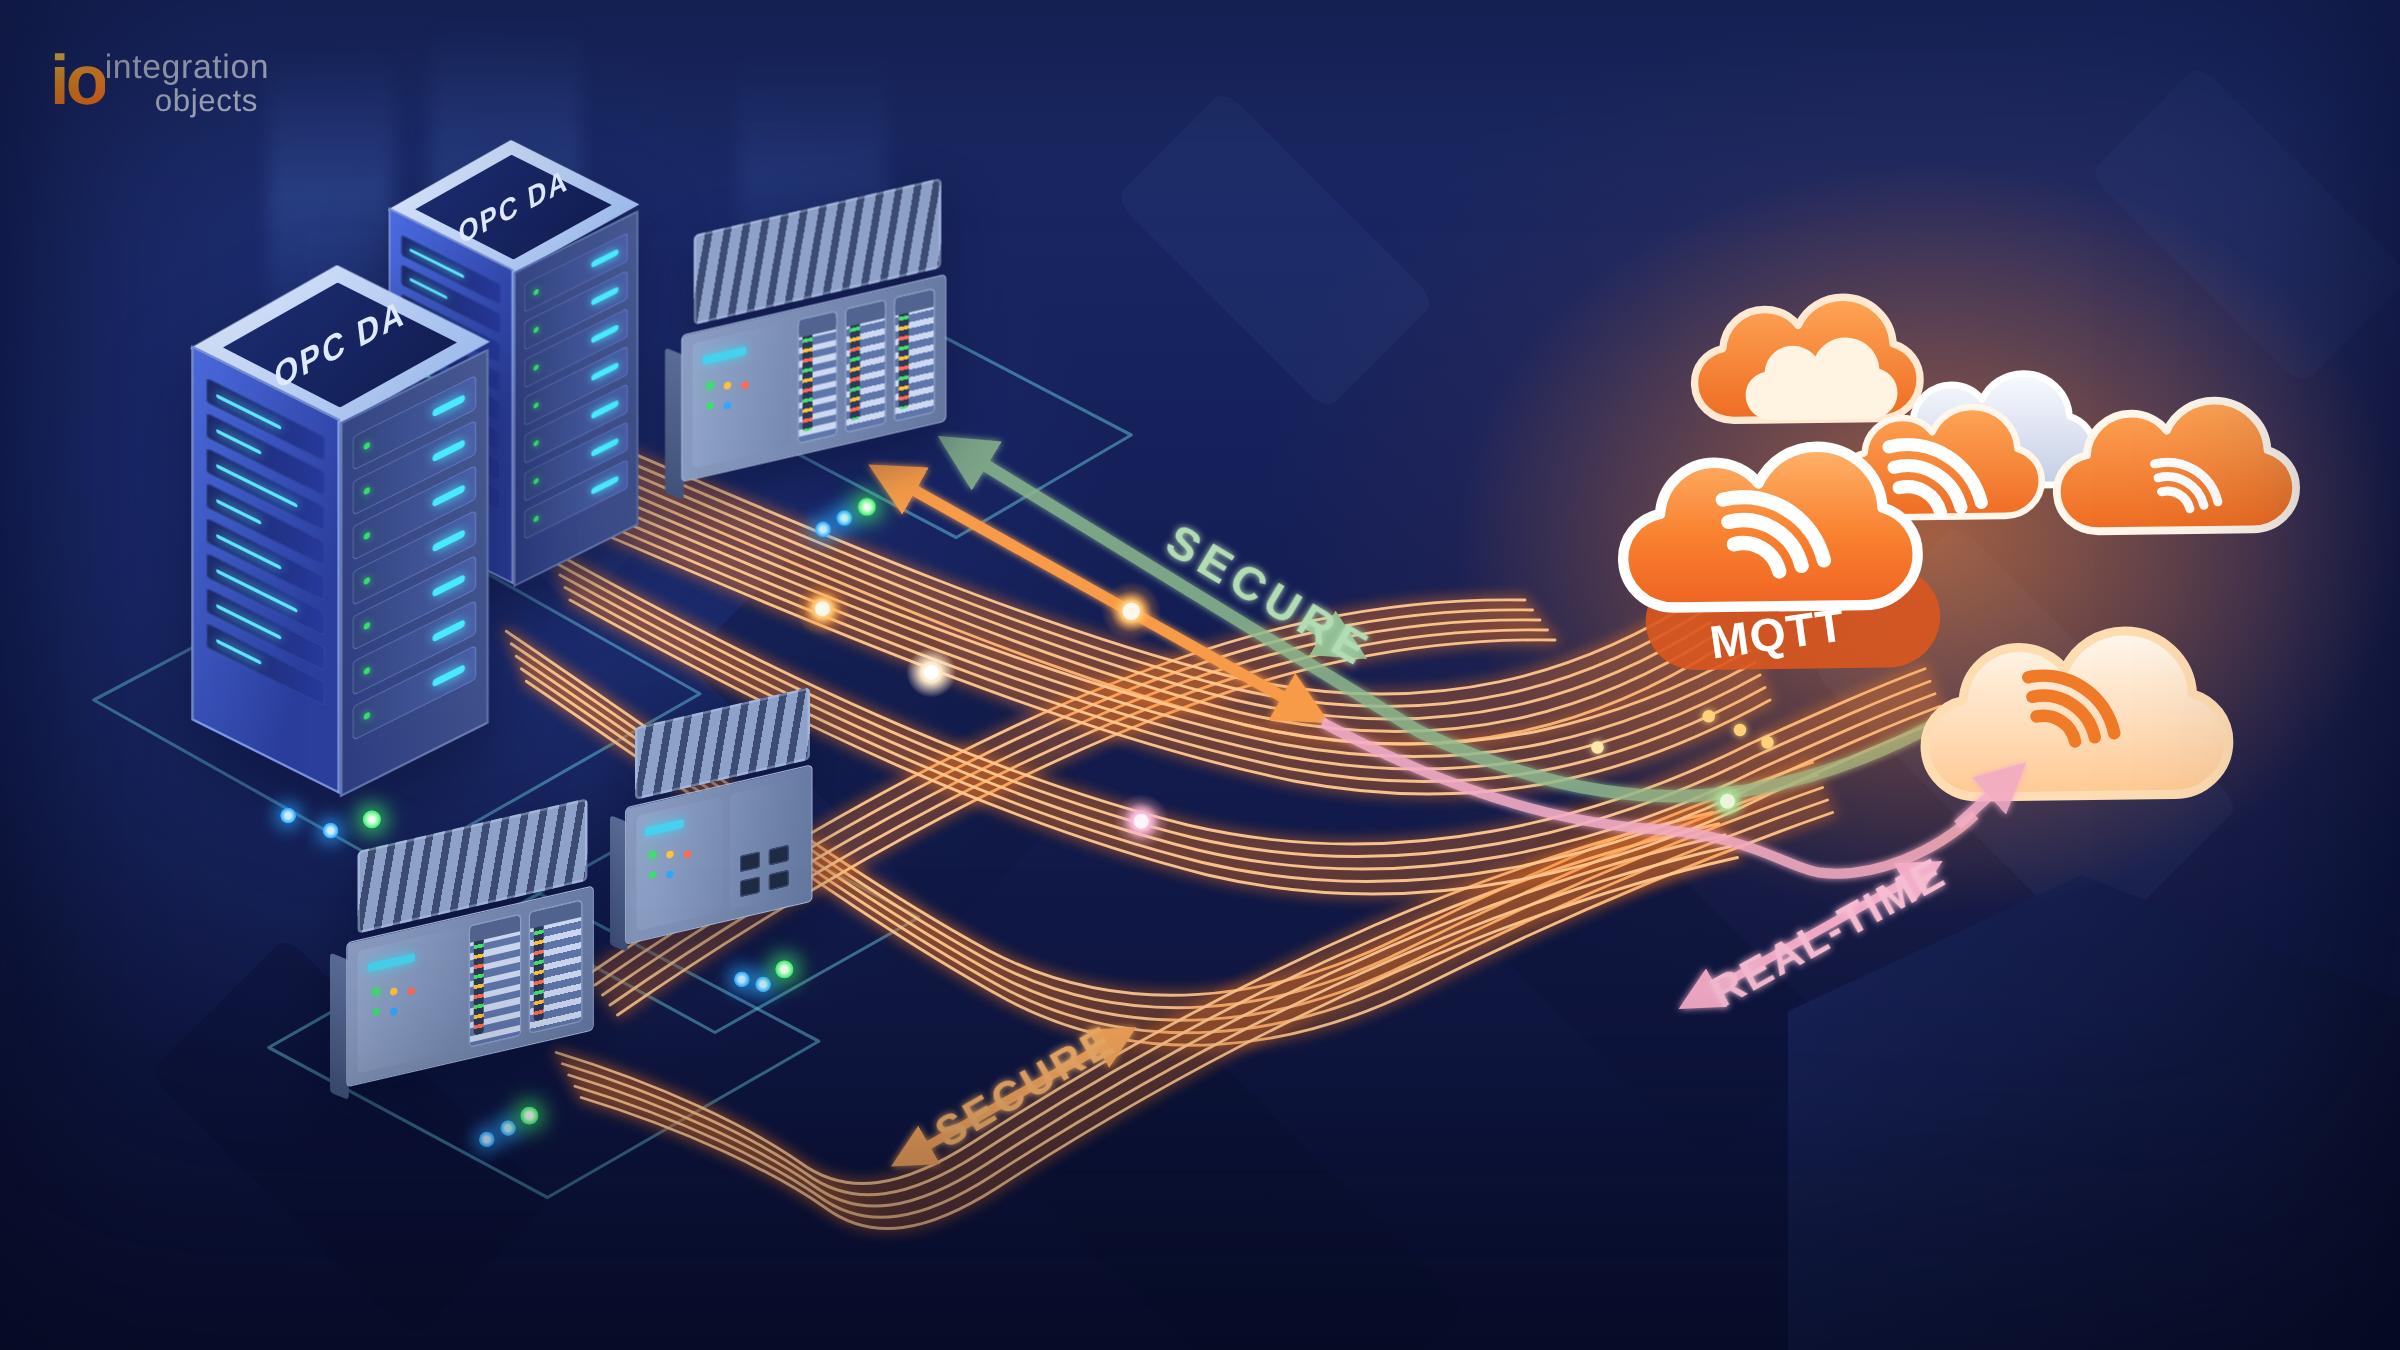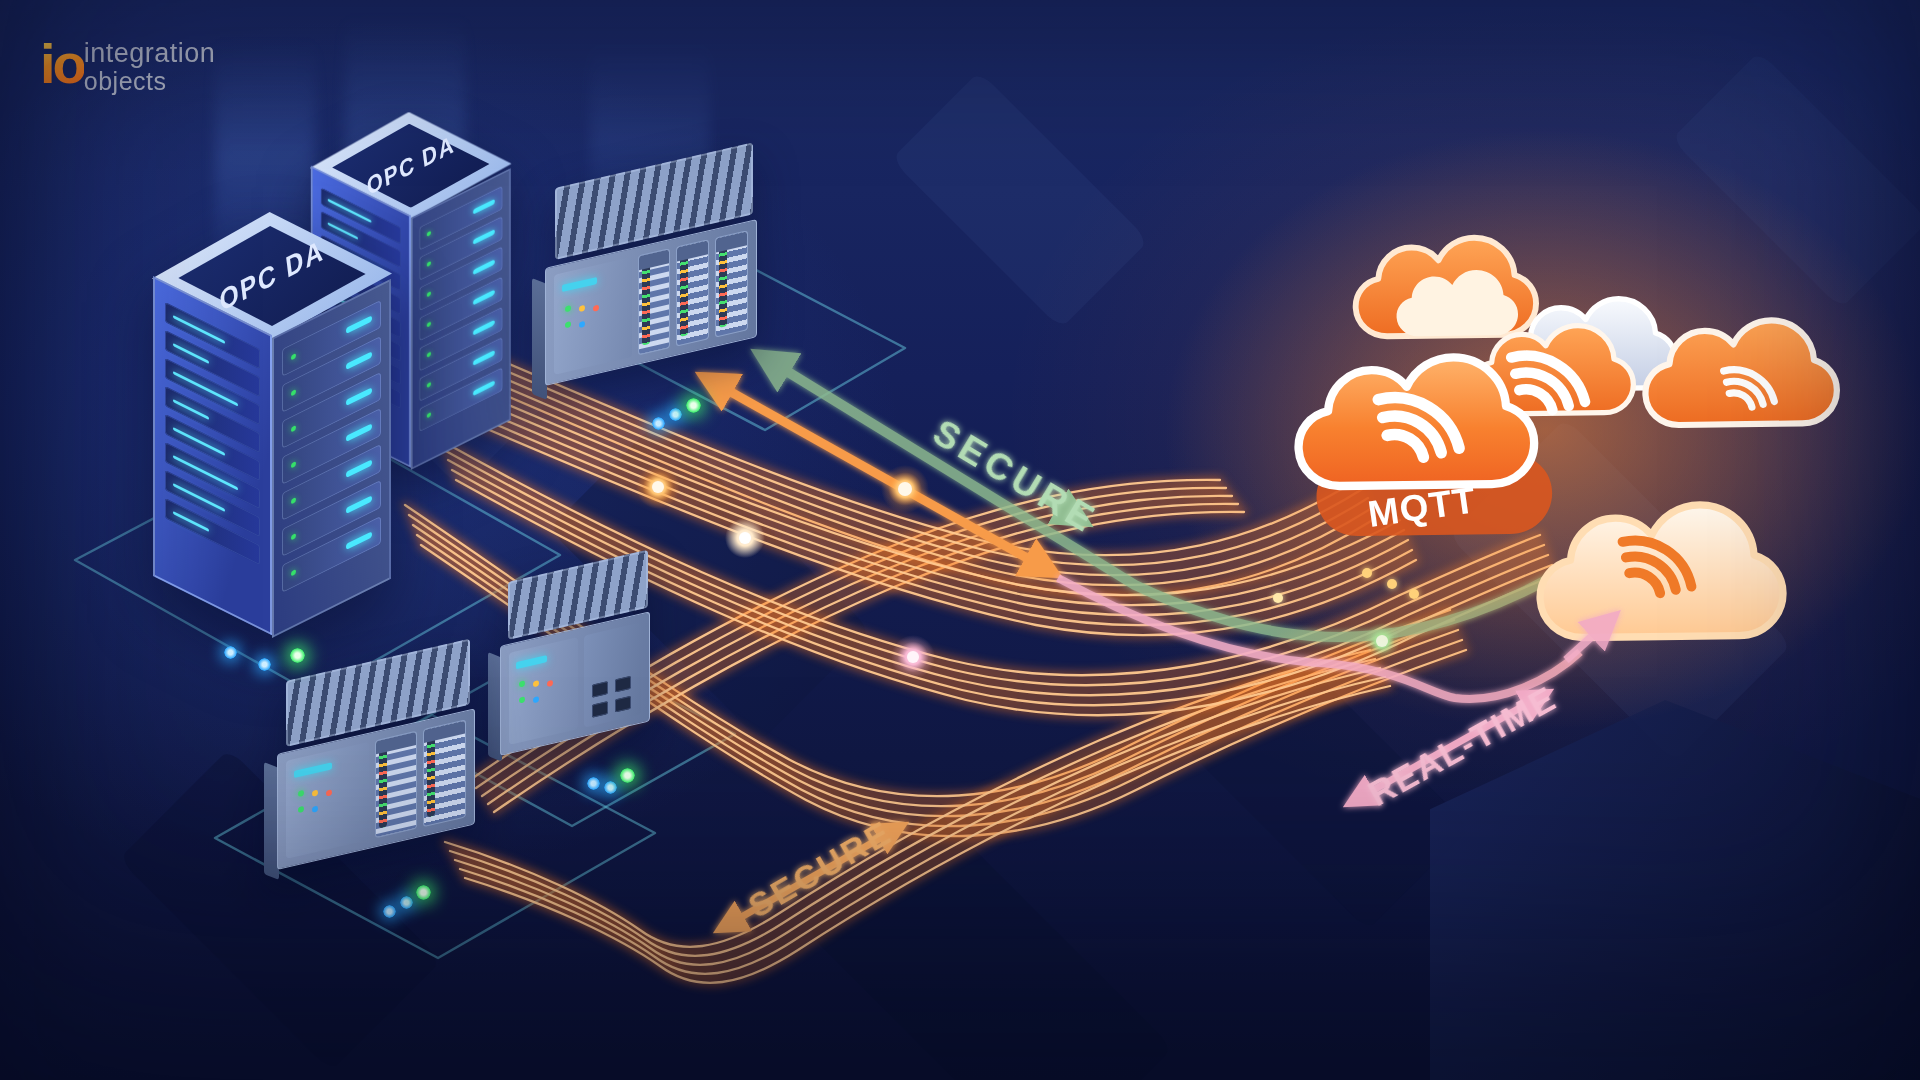--- a/index.html
+++ b/index.html
@@ -100,21 +100,21 @@
   .gdot.b{width:13px;height:13px;background:radial-gradient(circle,#cdeeff 0 25%,#2ea8ff 65%,rgba(46,168,255,0) 78%);
     box-shadow:0 0 14px 4px rgba(46,168,255,.75);}
   .gdot.g{width:15px;height:15px;background:radial-gradient(circle,#e8ffe9 0 25%,#3ef06e 65%,rgba(62,240,110,0) 78%);
     box-shadow:0 0 16px 5px rgba(62,240,110,.75);}
   
   .logo{position:absolute;left:40px;top:32px;display:flex;gap:0;align-items:center;}
   .logo-mark{font-size:56px;line-height:56px;font-weight:800;letter-spacing:-3px;
     background:linear-gradient(160deg,#ffcf4d 10%,#f79422 45%,#ee6e1a 85%);
     -webkit-background-clip:text;background-clip:text;color:transparent;-webkit-text-fill-color:transparent;}
   .logo-text{color:#aab0c2;font-size:27px;line-height:27px;letter-spacing:.5px;margin-top:8px;}
-  .logo-text .l2{font-size:25px;margin-top:1px;}
+  .logo-text .l2{font-size:25px;margin-top:1px;margin-left:40px;}
   .title{position:absolute;left:50%;top:110px;transform:translateX(-50%);white-space:nowrap;
     color:#ffffff;font-size:58px;font-weight:800;letter-spacing:-1px;
     text-shadow:0 3px 10px rgba(0,0,0,.45);}
 </style>
 </head>
 <body>
 
 <div class="stage">
 
   <div class="dia" style="left:300px;top:240px;width:240px;height:240px;background:rgba(140,170,255,.05);"></div>

